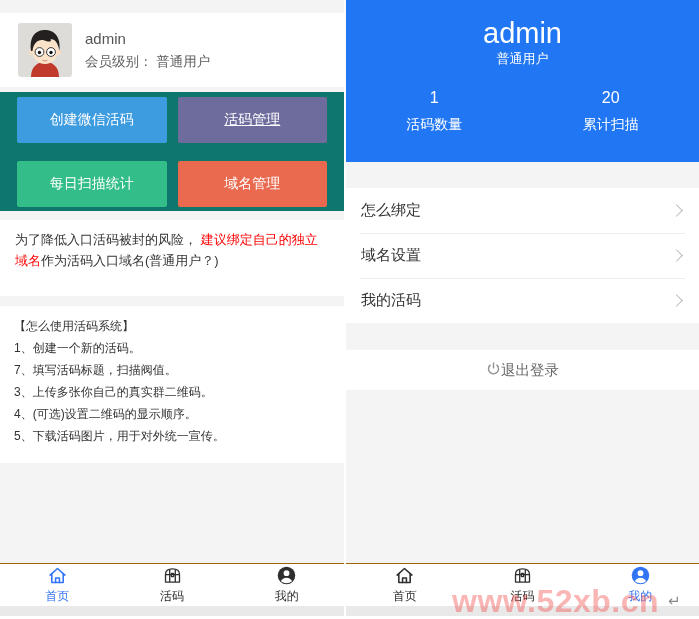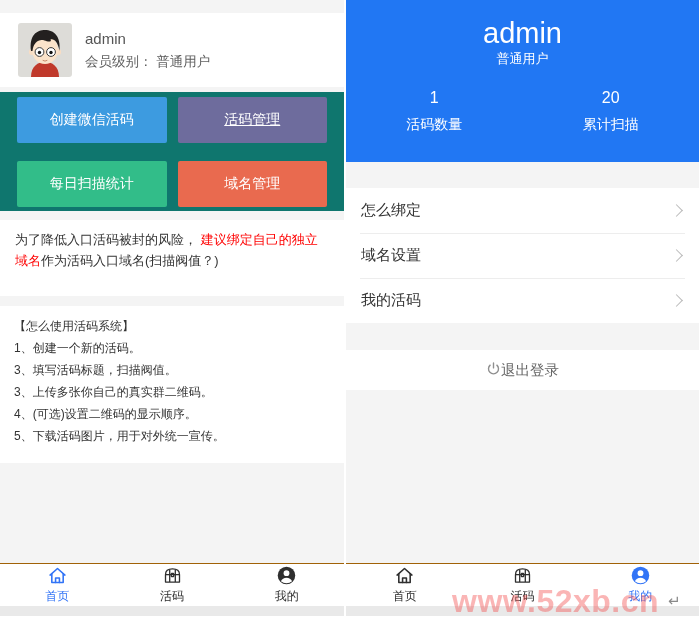--- a/index.html
+++ b/index.html
@@ -104,26 +104,26 @@
       </div>
     </div>
 
     <div class="btns">
       <button class="act-btn b0">创建微信活码</button>
       <button class="act-btn b1">活码管理</button>
       <button class="act-btn b2">每日扫描统计</button>
       <button class="act-btn b3">域名管理</button>
     </div>
 
-    <div class="notice"><span>为了降低入口活码被封的风险， </span><span class="red">建议绑定自己的独立域名</span><span>作为活码入口域名(扫描阀值？)</span></div>
+    <div class="notice"><span>为了降低入口活码被封的风险， </span><span class="red">建议绑定自己的独立域名</span><span>作为活码入口域名(普通用户？)</span></div>
 
     <div class="usage">
       <div>【怎么使用活码系统】</div>
       <div>1、创建一个新的活码。</div>
-      <div>3、填写活码标题，扫描阀值。</div>
+      <div>7、填写活码标题，扫描阀值。</div>
       <div>3、上传多张你自己的真实群二维码。</div>
       <div>4、(可选)设置二维码的显示顺序。</div>
       <div>5、下载活码图片，用于对外统一宣传。</div>
     </div>
 
     <div class="tabbar">
       <div class="tab active">
         <span>
           <svg width="21" height="21" viewBox="0 0 24 24" fill="none" stroke="currentColor" stroke-width="1.8" stroke-linejoin="round" stroke-linecap="round">
             <path d="M3.5 11.5 L12 4 L20.5 11.5"></path>

